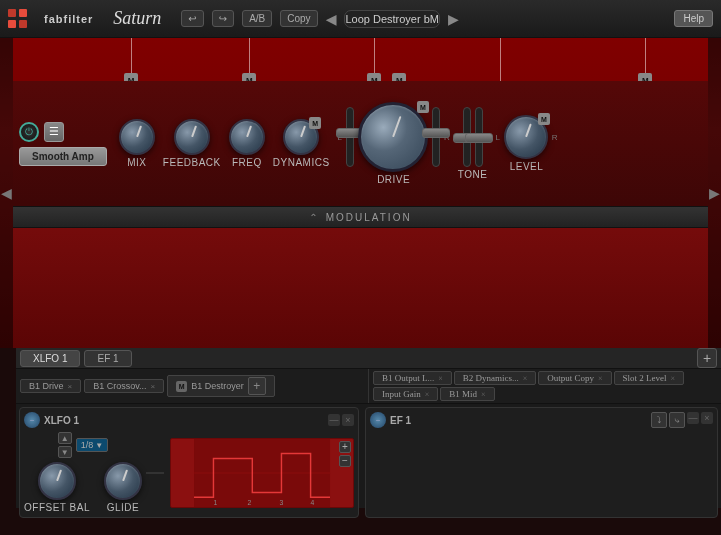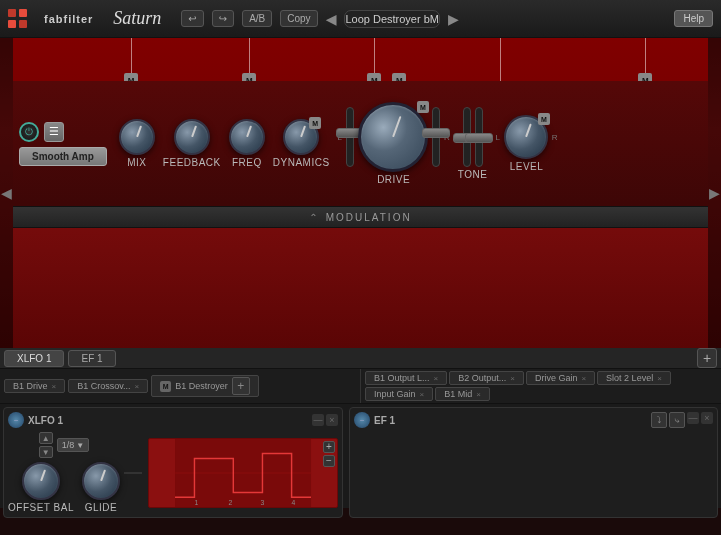--- a/index.html
+++ b/index.html
@@ -287,20 +287,21 @@
       letter-spacing: 2px;
       text-transform: uppercase;
     }
 
     
     .bottom-section {
       height: 160px;
       background: #1a1a1a;
       display: flex;
       flex-direction: column;
+      margin-left: 16px;
     }
 
     
     .mod-tabs {
       height: 26px;
       background: #252525;
       display: flex;
       align-items: center;
       padding: 0 4px;
       gap: 4px;
@@ -442,21 +443,21 @@
     }
 
     
     .xlfo-content {
       display: flex;
       gap: 4px;
       align-items: center;
     }
 
     .rate-selector {
-      background: #404040;
+      background: #0c4a6e;
       border: 1px solid #555;
       color: #aaa;
       font-size: 9px;
       padding: 1px 4px;
       border-radius: 2px;
       display: flex;
       align-items: center;
       gap: 2px;
     }
 
@@ -684,31 +685,31 @@
         <span>B1 Crossov...</span>
         <span class="tab-x">×</span>
       </div>
       <div class="slot-tab">
         <span class="tab-m">M</span>
         <span>B1 Destroyer</span>
         <div class="slot-tab-plus">+</div>
       </div>
     </div>
     <div style="width:1px;background:#333;"></div>
-    <div style="flex:1;display:flex;align-items:center;flex-wrap:wrap;padding:2px 4px;gap:2px;">
+    <div style="flex:1;display:flex;align-items:center;flex-wrap:wrap;padding:2px 4px;gap:2px;font-family:Liberation Serif, serif;">
       <div class="slot-tab">
         <span>B1 Output L...</span>
         <span class="tab-x">×</span>
       </div>
       <div class="slot-tab">
-        <span>B2 Output...</span>
+        <span>B2 Dynamics...</span>
         <span class="tab-x">×</span>
       </div>
       <div class="slot-tab">
-        <span>Drive Gain</span>
+        <span>Output Copy</span>
         <span class="tab-x">×</span>
       </div>
       <div class="slot-tab">
         <span>Slot 2 Level</span>
         <span class="tab-x">×</span>
       </div>
       <div class="slot-tab">
         <span>Input Gain</span>
         <span class="tab-x">×</span>
       </div>
@@ -737,21 +738,21 @@
 
             <div style="display:flex;flex-direction:column;gap:2px;">
               <div style="width:14px;height:12px;background:#333;border:1px solid #555;border-radius:2px;display:flex;align-items:center;justify-content:center;color:#888;font-size:8px;cursor:pointer;">▲</div>
               <div style="width:14px;height:12px;background:#333;border:1px solid #555;border-radius:2px;display:flex;align-items:center;justify-content:center;color:#888;font-size:8px;cursor:pointer;">▼</div>
             </div>
             <div class="rate-selector">
               <span>1/8</span>
               <span style="font-size:8px;">▼</span>
             </div>
           </div>
-          <div style="display:flex;gap:8px;">
+          <div style="display:flex;gap:14px;">
             <div class="knob-wrap">
               <div class="knob" style="width:38px;height:38px;"></div>
               <span class="knob-label">OFFSET BAL</span>
             </div>
             <div class="knob-wrap">
               <div class="knob" style="width:38px;height:38px;"></div>
               <span class="knob-label">GLIDE</span>
             </div>
           </div>
         </div>

